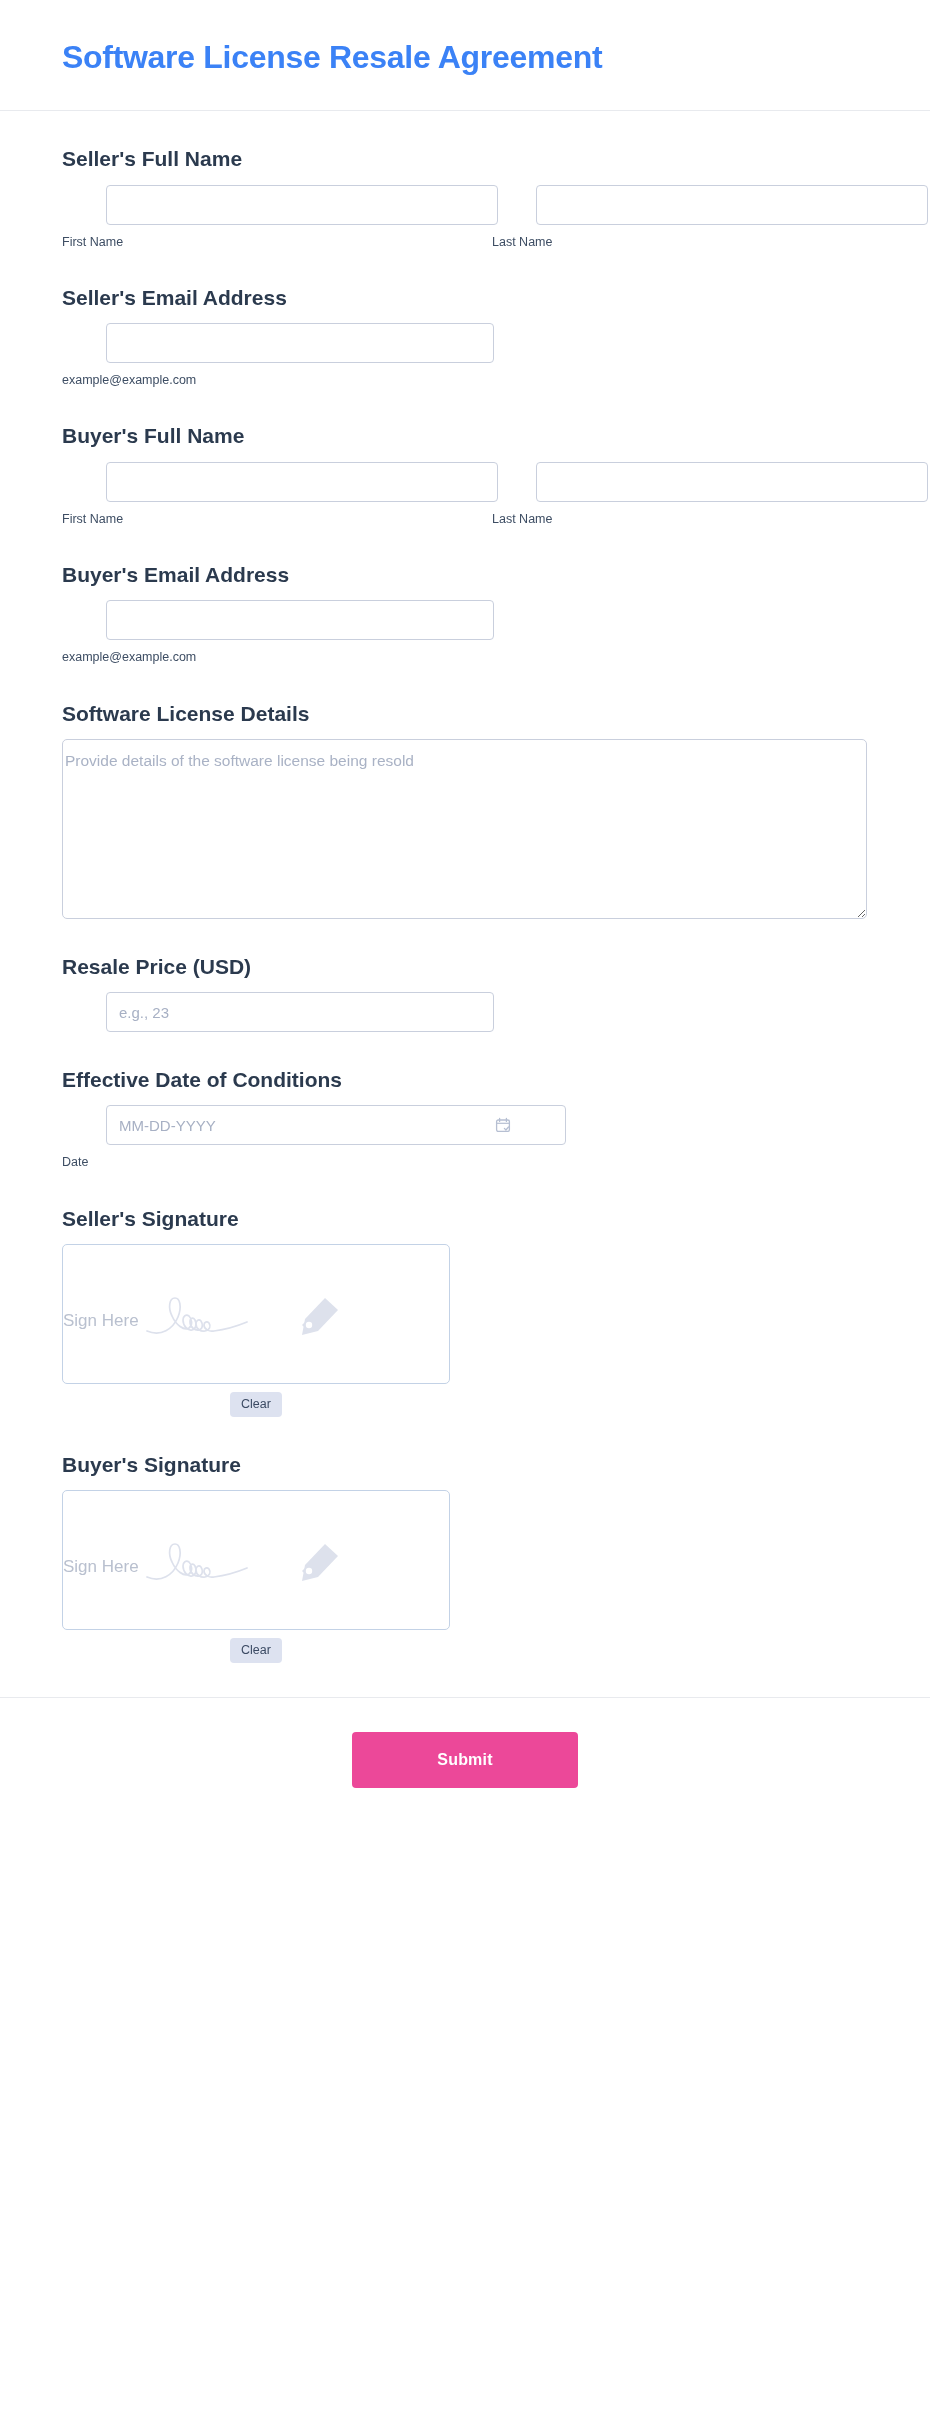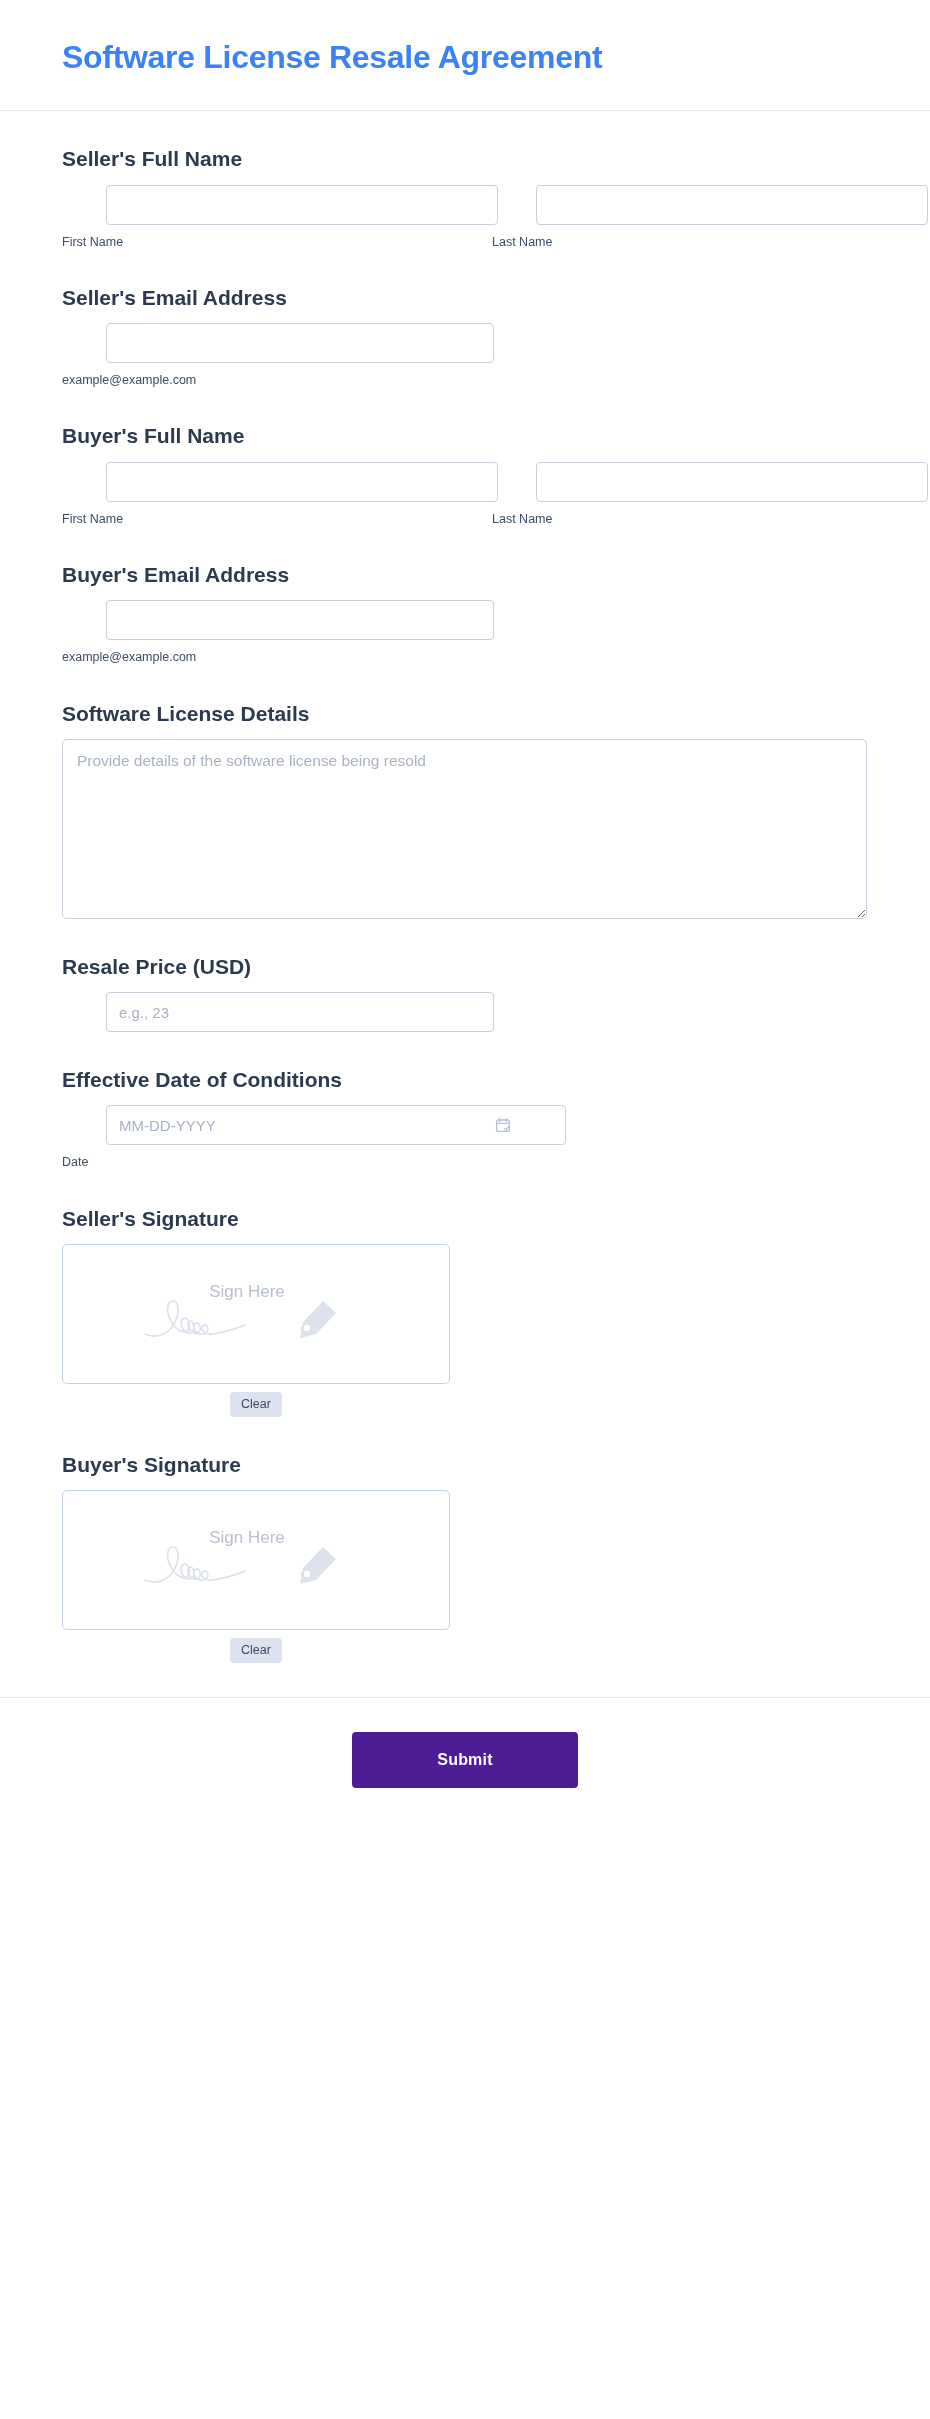--- a/index.html
+++ b/index.html
@@ -66,21 +66,21 @@
     margin-top: 9px;
     line-height: 1.3;
   }
 
   .ta-input {
     width: 100%;
     height: 180px;
     border: 1px solid #c9cfdd;
     border-radius: 5px;
     background: #ffffff;
-    padding: 12px 14px;
+    padding: 12px 2px;
     font-family: "Liberation Sans", sans-serif;
     font-size: 15.5px;
     color: #2b3a4e;
     resize: vertical;
     outline: none;
     display: block;
   }
   .ta-input::placeholder { color: #a9b2c5; }
   .ta-wide { width: 805px; }
 
@@ -105,21 +105,21 @@
     border-radius: 5px;
     background: #ffffff;
     position: relative;
     overflow: hidden;
   }
   .sig-inner {
     position: absolute;
     left: 0; right: 18px; top: 50%;
     transform: translateY(-50%);
     display: flex;
-    flex-direction: column;
+    flex-direction: row;
     align-items: center;
     pointer-events: none;
   }
   .sig-text {
     font-size: 17px;
     color: #b9c0cf;
     margin-bottom: -14px;
     position: relative;
     z-index: 2;
   }
@@ -144,21 +144,21 @@
   }
 
   
   .form-footer {
     margin-top: 30px;
     border-top: 1px solid #e8eaee;
     padding: 34px 0 40px 0;
     text-align: center;
   }
   .submit-btn {
-    background: #4c1d95;
+    background: #ec4899;
     color: #ffffff;
     border: none;
     border-radius: 4px;
     font-family: "Liberation Sans", sans-serif;
     font-size: 16px;
     font-weight: bold;
     width: 226px;
     height: 56px;
     cursor: pointer;
     letter-spacing: 0.2px;

